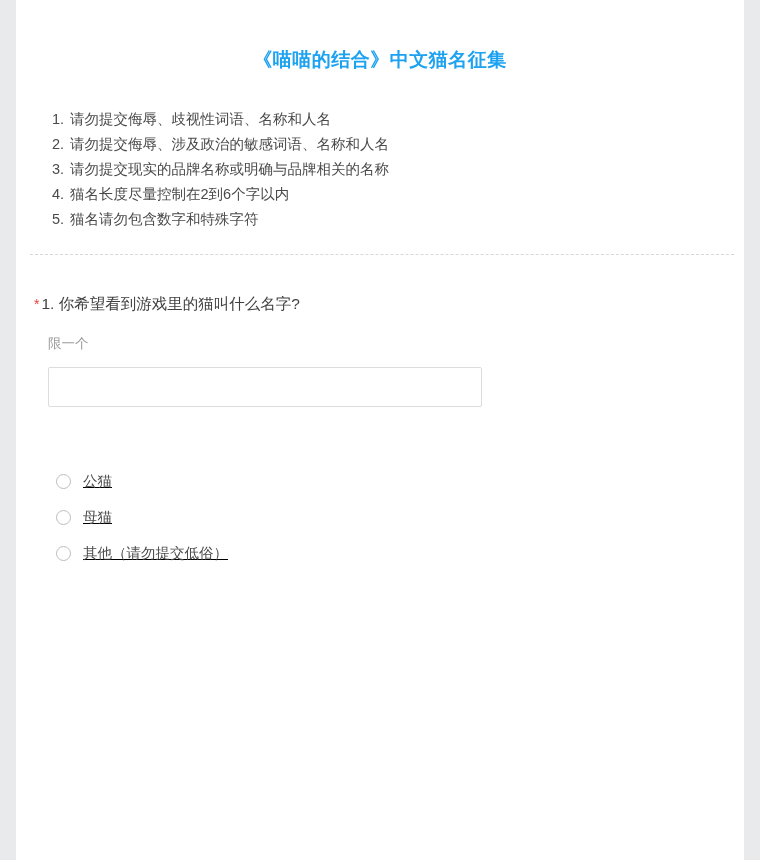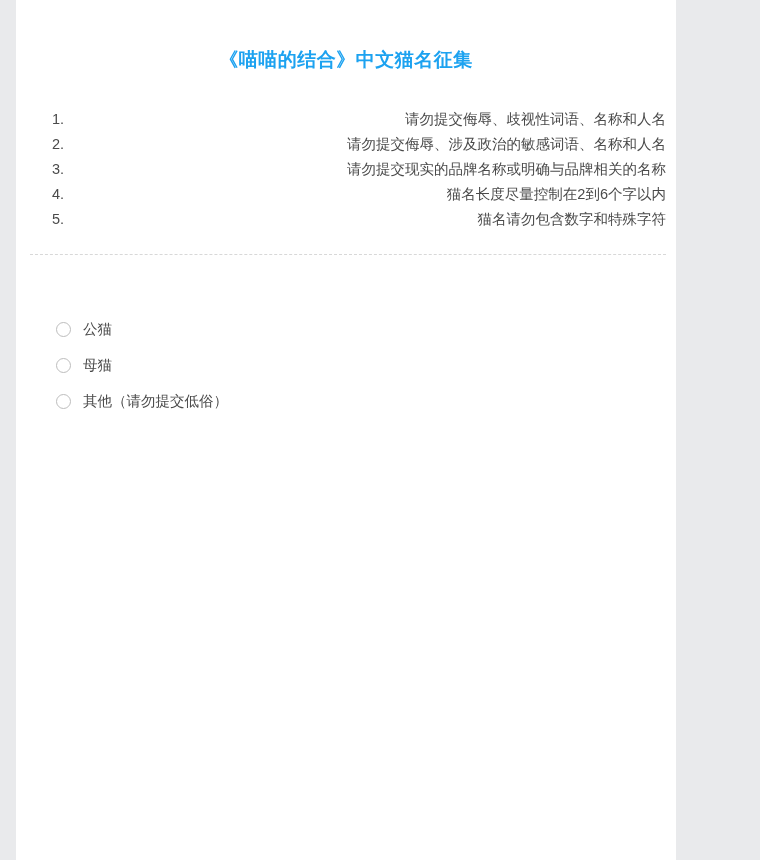--- a/index.html
+++ b/index.html
@@ -10,39 +10,38 @@
     width: 760px;
     height: 860px;
     background: #e9eaec;
     font-family: "Liberation Sans", sans-serif;
     overflow: hidden;
   }
   .page {
     position: absolute;
     left: 16px;
     top: 0;
-    width: 660px;
+    width: 728px;
     min-height: 860px;
     background: #ffffff;
   }
   .form-title {
     text-align: center;
     color: #1ca2f0;
     font-size: 19px;
     font-weight: bold;
     letter-spacing: 0.5px;
     padding-top: 47px;
     padding-bottom: 6px;
   }
   .notice {
     padding: 28px 0 0 0;
     margin: 0 10px 0 14px;
     border-bottom: 1px dashed #d8d8d8;
     padding-bottom: 22px;
-    text-align: right;
   }
   .notice ol {
     margin: 0;
     padding: 0 0 0 38px;
     list-style: decimal;
   }
   .notice li {
     color: #4a4a4a;
     font-size: 14.5px;
     line-height: 25px;
@@ -86,20 +85,21 @@
     padding: 0 8px;
     outline: none;
   }
   .options {
     margin-top: 18px;
   }
   .option-row {
     display: flex;
     align-items: center;
     padding: 8px 0 8px 26px;
+    text-decoration: underline;
   }
   .radio {
     width: 15px;
     height: 15px;
     border: 1px solid #bdbdbd;
     border-radius: 50%;
     background: #fff;
     box-sizing: border-box;
     flex: 0 0 auto;
   }
@@ -123,20 +123,27 @@
       <li>请勿提交侮辱、歧视性词语、名称和人名</li>
       <li>请勿提交侮辱、涉及政治的敏感词语、名称和人名</li>
       <li>请勿提交现实的品牌名称或明确与品牌相关的名称</li>
       <li>猫名长度尽量控制在2到6个字以内</li>
       <li>猫名请勿包含数字和特殊字符</li>
     </ol>
   </div>
 
   <div class="questions">
 
+    <div class="question">
+      <div class="q-title">
+        <span class="req-star">*</span><span>1.</span> <span>你希望看到游戏里的猫叫什么名字?</span>
+      </div>
+      <div class="q-hint">限一个</div>
+      <input class="text-input" type="text" placeholder="" style="">
+    </div>
 
     <div class="question">
       <div class="options">
         <div class="option-row">
           <span class="radio"></span>
           <span class="option-label">公猫</span>
         </div>
         <div class="option-row">
           <span class="radio"></span>
           <span class="option-label">母猫</span>

